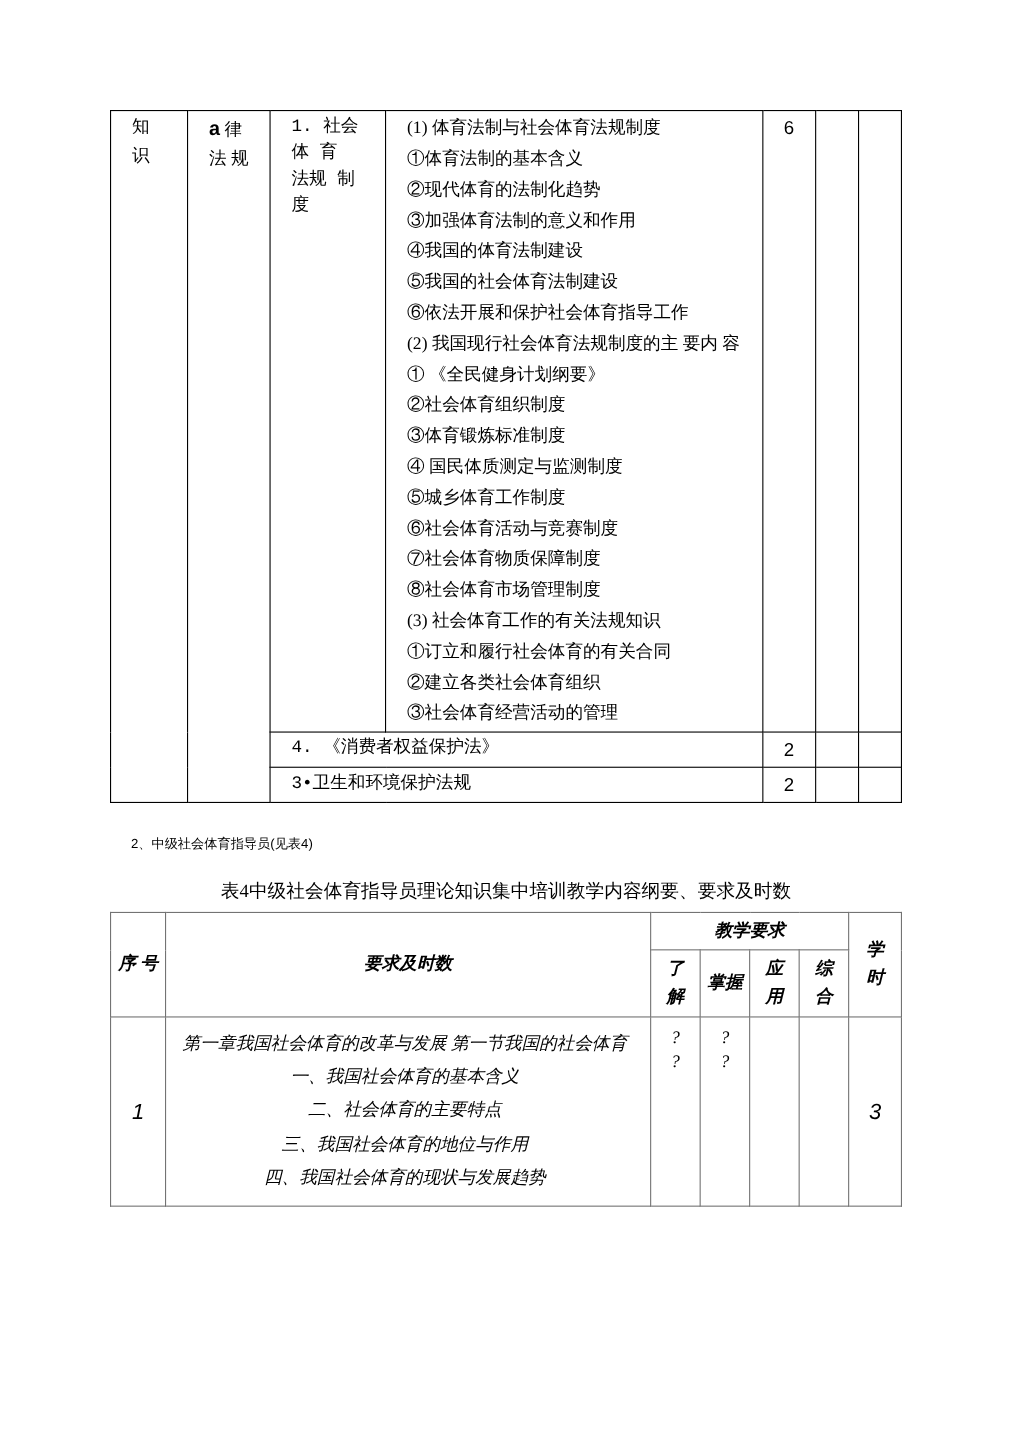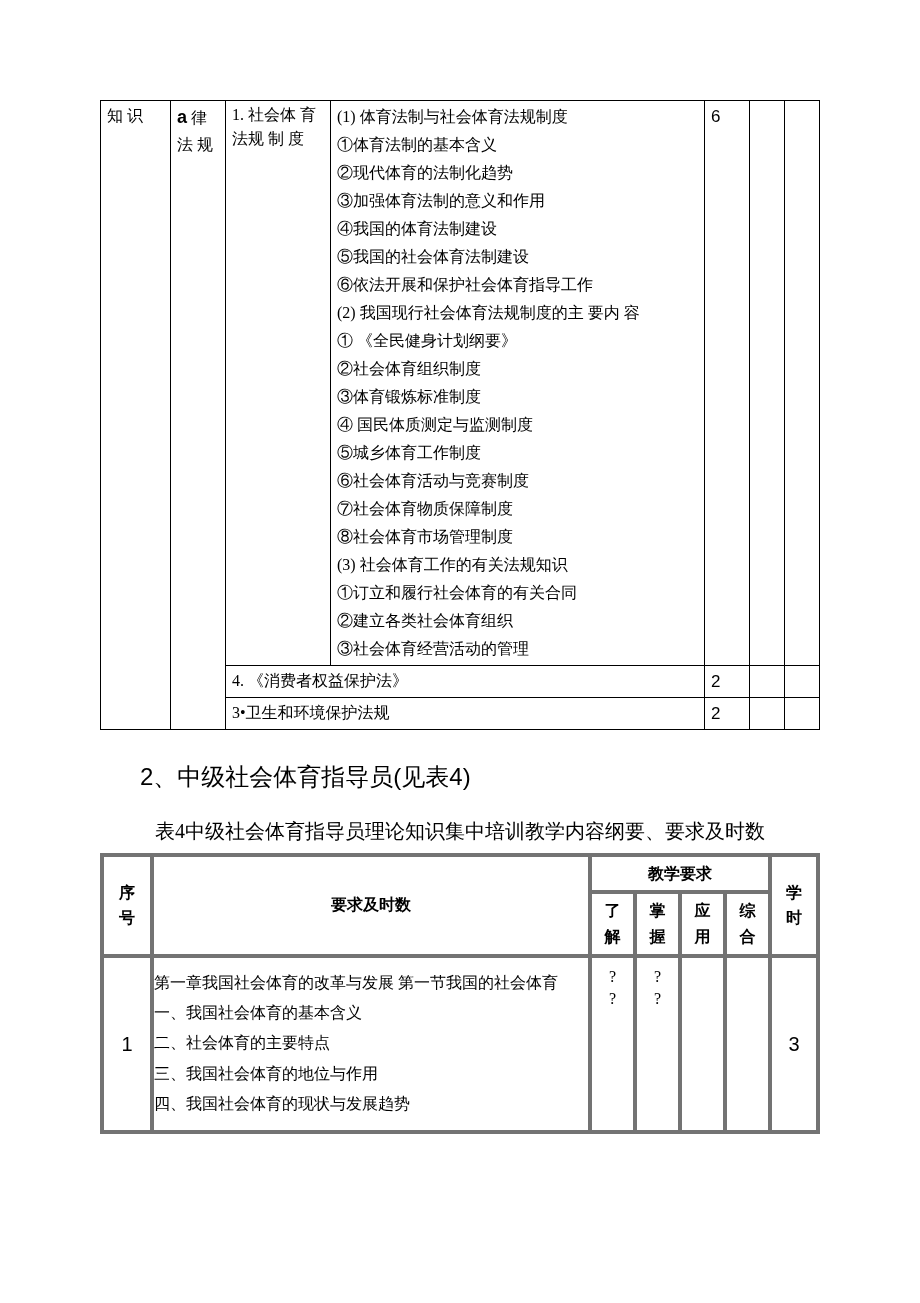--- a/index.html
+++ b/index.html
@@ -7,39 +7,39 @@
       font-family:"SimSun","宋体",serif;
       background:#fff;
       padding:100px 100px 80px 100px;
       font-size:16px;
       color:#000;
       line-height:1.6;
     }
     table { border-collapse:collapse; width:100%; }
 
     
-    .t1 td { border:1px solid #000; vertical-align:top; padding:2px 6px; }
+    .t1 td { border:1px solid #000; vertical-align:top; padding:2px 19px; }
     .t1 .col1 { width:70px; }
-    .t1 .col2 { width:55px; }
-    .t1 .col3 { width:105px; }
+    .t1 .col2 { width:75px; }
+    .t1 .col3 { width:105px;font-family:Liberation Mono, monospace; }
     .t1 .col4 { }
     .t1 .col5 { width:45px; font-family:Arial,sans-serif; font-size:17px; }
     .t1 .col6 { width:35px; }
     .t1 .col7 { width:35px; }
     .t1 .cell-body { line-height:1.75;font-family:Liberation Serif, serif; }
     .t1 .r1-col3 { line-height:1.5; }
     .bold-a { font-family:Arial,sans-serif; font-weight:bold; font-size:18px; }
 
-    .mid-heading { font-family:Arial,"SimHei",sans-serif; font-size:24px; margin:28px 0 18px 40px; }
-    .table4-caption { text-align:center; font-size:20px; margin:8px 0 6px; }
+    .mid-heading { font-family:Arial,"SimHei",sans-serif; font-size:12px; margin:28px 0 18px 19px; }
+    .table4-caption { text-align:center; font-size:17px; margin:8px 0 6px; }
 
     
-    .t2 th, .t2 td { border:4px solid #737373; vertical-align:middle; text-align:center; padding:4px 6px; }
+    .t2 th, .t2 td { border:1px solid #737373; vertical-align:middle; text-align:center; padding:4px 6px;font-style:italic; }
     .t2 .xu { width:50px; }
-    .t2 .outline { text-align:left; vertical-align:top; padding:10px 6px 10px 0; line-height:1.9; }
+    .t2 .outline { text-align:center; vertical-align:top; padding:10px 6px 10px 0; line-height:1.9; }
     .t2 .req { width:45px; }
     .t2 .xs { width:48px; }
     .t2 .mark { vertical-align:top; padding-top:8px; line-height:1.4; }
     .t2 .num { font-family:Arial,sans-serif; font-size:20px; }
   </style>
 </head>
 <body>
 
 <table class="t1">
   <tbody>

